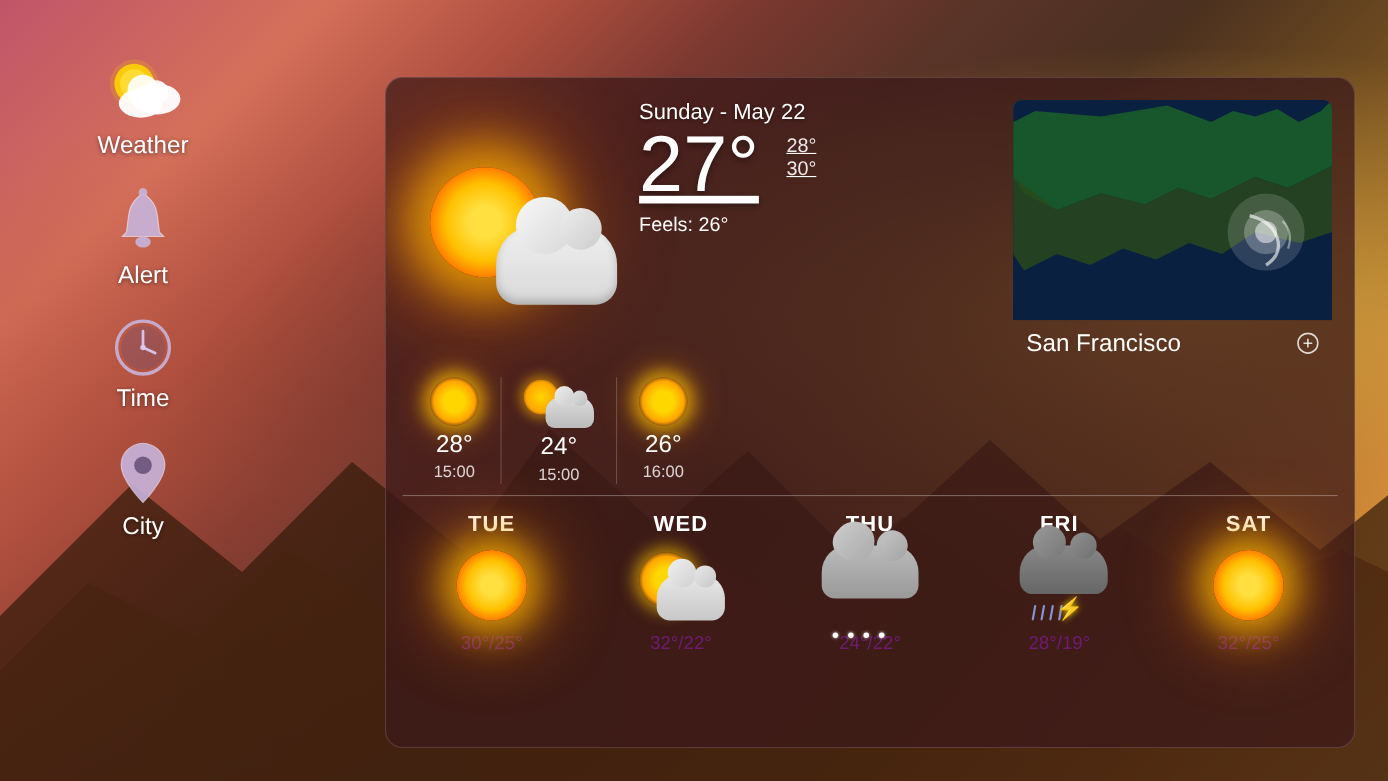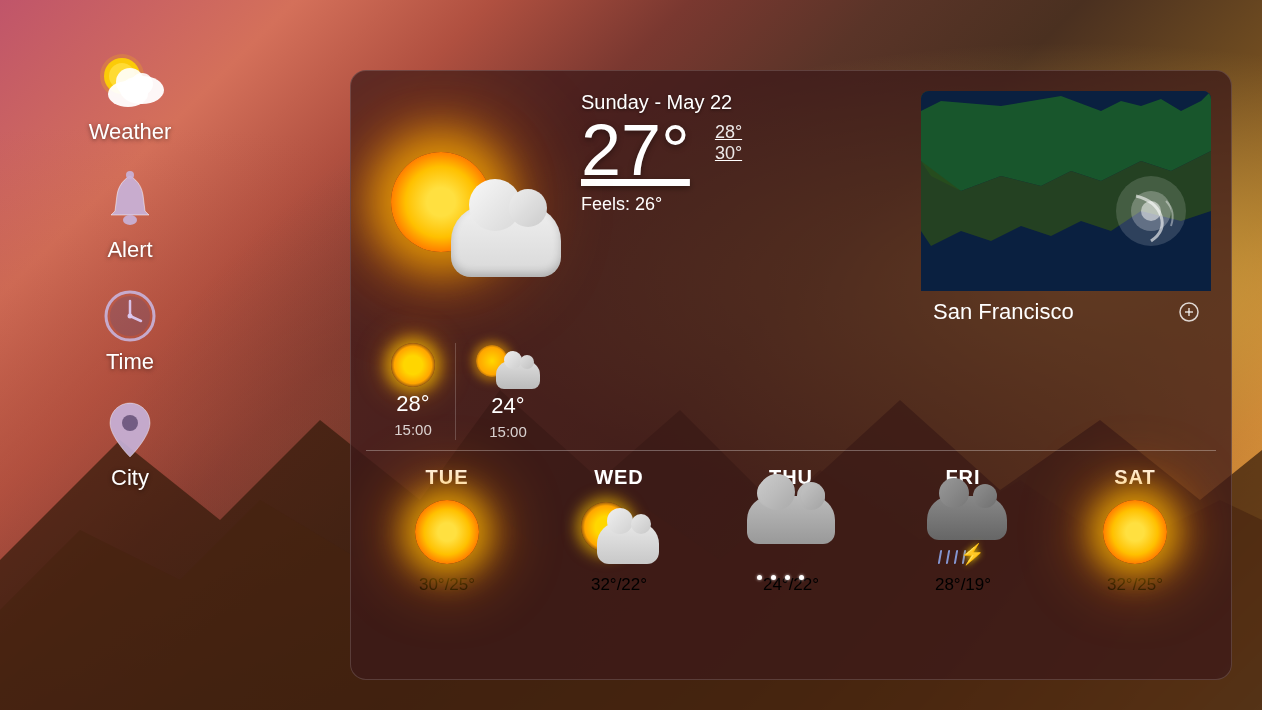--- a/index.html
+++ b/index.html
@@ -249,21 +249,21 @@
 
     .day-icon {
       width: 80px;
       height: 70px;
       display: flex;
       align-items: center;
       justify-content: center;
     }
 
     .day-temps {
-      color: #000000;
+      color: #701a75;
       font-size: 17px;
       font-weight: 400;
     }
 
     
     .sun {
       width: 56px;
       height: 56px;
       background: radial-gradient(circle, #FFD700 30%, #FFA500 60%, transparent 80%);
       border-radius: 50%;
@@ -624,20 +624,25 @@
       <div class="hourly-cloud-group">
         <div class="hourly-sun-bg"></div>
         <div class="hourly-cloud-front">
           <div class="hourly-cloud-shape"></div>
         </div>
       </div>
       <span class="hourly-temp">24°</span>
       <span class="hourly-time">15:00</span>
     </div>
 
+    <div class="hourly-item">
+      <div class="sun-sm"></div>
+      <span class="hourly-temp">26°</span>
+      <span class="hourly-time">16:00</span>
+    </div>
   </div>
 
   <div class="divider"></div>
 
   <div class="weekly-forecast">
 
     <div class="day-item">
       <span class="day-name">TUE</span>
       <div class="day-icon">
         <div class="sun" style="width:64px;height:64px;background:radial-gradient(circle,#FFE040 20%,#FFC000 50%,#FF8000 70%,transparent 90%);box-shadow:0 0 30px 12px rgba(255,190,0,0.7),0 0 60px 24px rgba(255,130,0,0.4);"></div>

